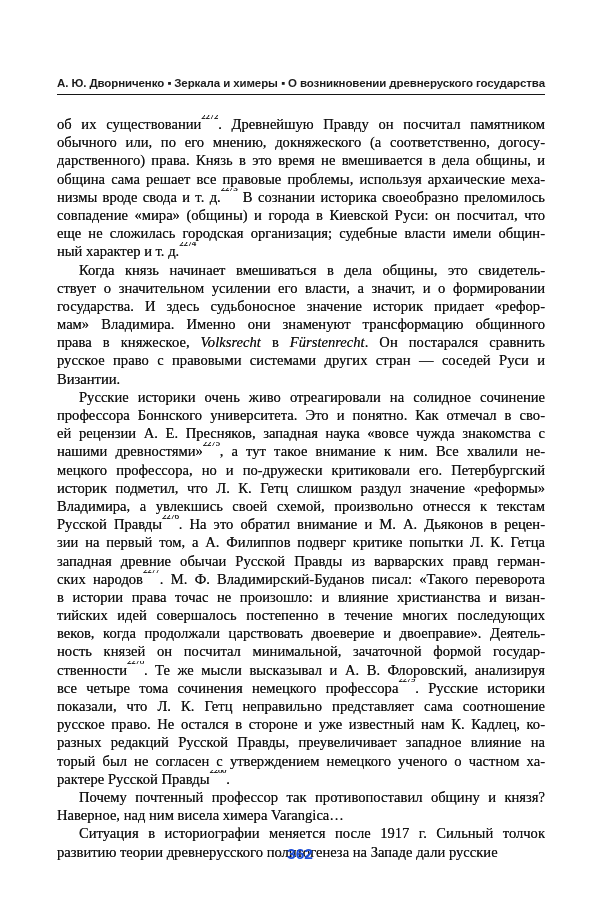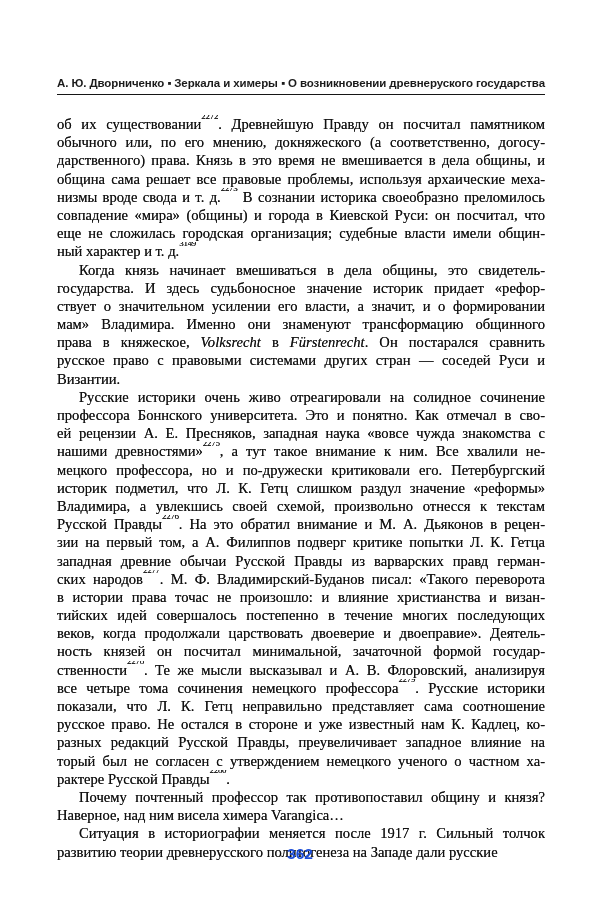--- a/index.html
+++ b/index.html
@@ -83,26 +83,26 @@
   </div>
   <div class="body-text" id="body-text">
       <div class="paragraph">
         <div class="line">об их существовании<sup>2272</sup>. Древнейшую Правду он посчитал памятником</div>
         <div class="line">обычного или, по его мнению, докняжеского (а соответственно, догосу-</div>
         <div class="line">дарственного) права. Князь в это время не вмешивается в дела общины, и</div>
         <div class="line">община сама решает все правовые проблемы, используя архаические меха-</div>
         <div class="line">низмы вроде свода и т. д.<sup>2273</sup> В сознании историка своеобразно преломилось</div>
         <div class="line">совпадение «мира» (общины) и города в Киевской Руси: он посчитал, что</div>
         <div class="line">еще не сложилась городская организация; судебные власти имели общин-</div>
-        <div class="line last">ный характер и т. д.<sup>3149</sup></div>
+        <div class="line last">ный характер и т. д.<sup>2274</sup></div>
       </div>
       <div class="paragraph">
         <div class="line indent">Когда князь начинает вмешиваться в дела общины, это свидетель-</div>
+        <div class="line">ствует о значительном усилении его власти, а значит, и о формировании</div>
         <div class="line">государства. И здесь судьбоносное значение историк придает «рефор-</div>
-        <div class="line">ствует о значительном усилении его власти, а значит, и о формировании</div>
         <div class="line">мам» Владимира. Именно они знаменуют трансформацию общинного</div>
         <div class="line">права в княжеское, <i>Volksrecht</i> в <i>Fürstenrecht</i>. Он постарался сравнить</div>
         <div class="line">русское право с правовыми системами других стран — соседей Руси и</div>
         <div class="line last">Византии.</div>
       </div>
       <div class="paragraph">
         <div class="line indent">Русские историки очень живо отреагировали на солидное сочинение</div>
         <div class="line">профессора Боннского университета. Это и понятно. Как отмечал в сво-</div>
         <div class="line">ей рецензии А. Е. Пресняков, западная наука «вовсе чужда знакомства с</div>
         <div class="line">нашими древностями»<sup>2275</sup>, а тут такое внимание к ним. Все хвалили не-</div>

